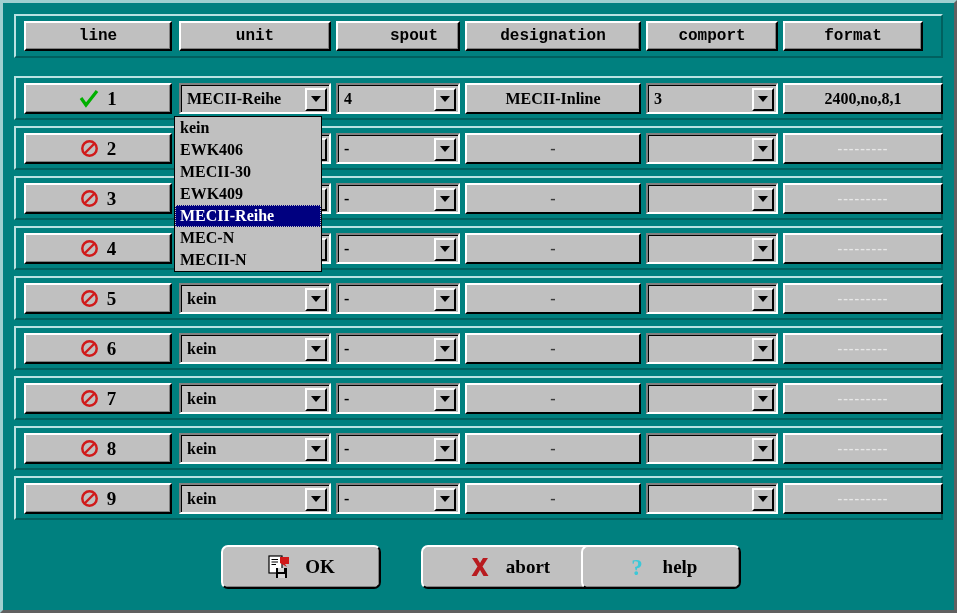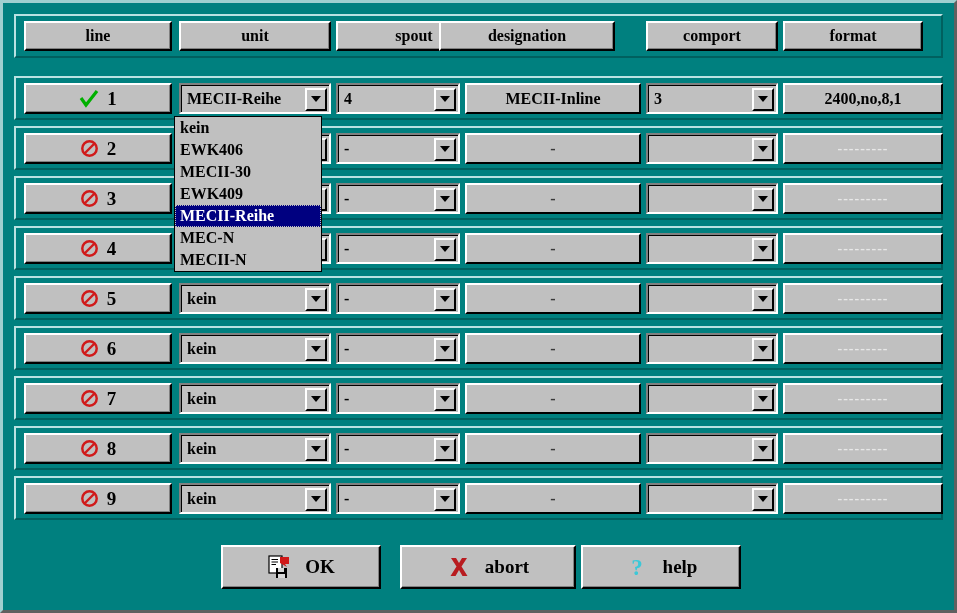--- a/index.html
+++ b/index.html
@@ -37,20 +37,21 @@
 
   
   .panel {
     position: absolute;
     box-sizing: border-box;
     background: #00807f;
     border-top: 2px solid #b9e2e2;
     border-left: 2px solid #b9e2e2;
     border-right: 2px solid #00605f;
     border-bottom: 2px solid #00605f;
+    font-family: Liberation Mono, monospace;
   }
 
   
   .btn {
     position: absolute;
     box-sizing: border-box;
     background: #c0c0c0;
     border-top: 2px solid #ffffff;
     border-left: 2px solid #ffffff;
     border-right: 2px solid #000000;
@@ -222,23 +223,24 @@
     outline-offset: -1px;
   }
 
   
   .action-btn {
     top: 540px;
     height: 44px;
     font-size: 19px;
     gap: 14px;
     padding: 0 8px;
+    border-radius: 7px;
   }
   #btn-ok    { left: 216px; width: 160px; }
-  #btn-abort { left: 395px; width: 176px; align-items: center; }
+  #btn-abort { left: 416px; width: 176px; align-items: center; }
   #btn-help  { left: 576px; width: 160px; }
   .act-ico { width: 24px; height: 24px; display:block; flex:0 0 auto; }
   .act-label { }
 </style>
 </head>
 <body>
 
 <div id="app">
   <div id="inner">
 
@@ -248,21 +250,21 @@
         <span>line</span>
       </div>
       <div class="btn hdr-btn" style="left:163px;width:152px;">
         <span class="inner-bevel"></span>
         <span>unit</span>
       </div>
       <div class="btn hdr-btn" style="left:320px;width:124px;padding-left:32px;">
         <span class="inner-bevel"></span>
         <span>spout</span>
       </div>
-      <div class="btn hdr-btn" style="left:423px;width:176px;">
+      <div class="btn hdr-btn" style="left:449px;width:176px;">
         <span class="inner-bevel"></span>
         <span>designation</span>
       </div>
       <div class="btn hdr-btn" style="left:630px;width:132px;">
         <span class="inner-bevel"></span>
         <span>comport</span>
       </div>
       <div class="btn hdr-btn" style="left:767px;width:140px;">
         <span class="inner-bevel"></span>
         <span>format</span>

